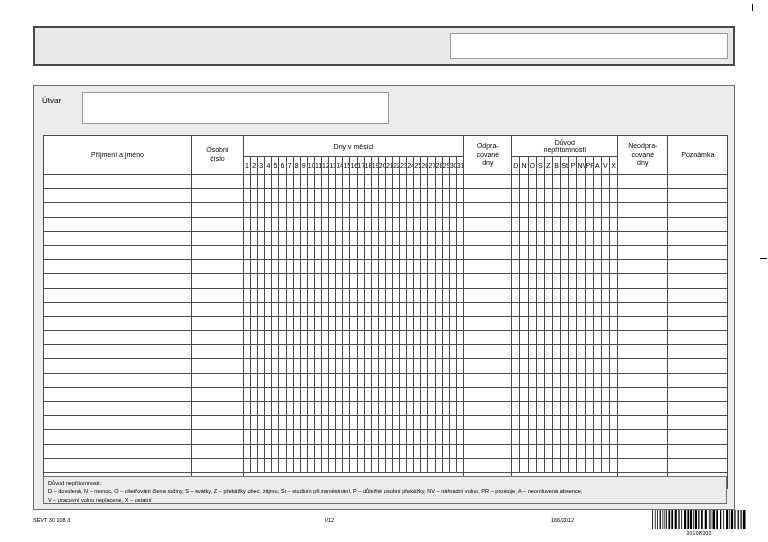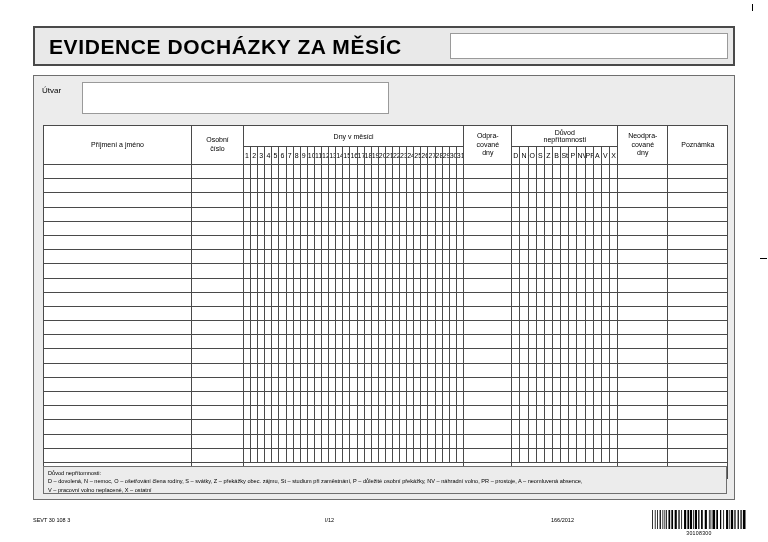--- a/index.html
+++ b/index.html
@@ -52,21 +52,21 @@
     height: 26px;
     background: #ffffff;
     border: 1px solid #9a9a9a;
     box-sizing: border-box;
   }
 
   
   .panel {
     position: absolute;
     left: 33px;
-    top: 75px;
+    top: 85px;
     width: 702px;
     height: 425px;
     background: #ececec;
     border: 1px solid #6f6f6f;
     box-sizing: border-box;
   }
 
   .utvar-label {
     position: absolute;
     left: 8px;
@@ -158,21 +158,20 @@
 </style>
 </head>
 <body>
 
 <div class="page">
 
   <div class="crop-mark" style="left:752px; top:4px; width:1px; height:7px;"></div>
   <div class="crop-mark" style="left:760px; top:258px; width:7px; height:1px;"></div>
 
   <div class="title-bar">
-    <div class="title-text">EVIDENCE DOCHÁZKY ZA MĚSÍC</div>
     <input class="title-field" type="text" value="" placeholder="" style="">
   </div>
 
   <div class="panel">
 
     <div class="utvar-label">Útvar</div>
     <input class="utvar-field" type="text" value="" placeholder="" style="">
 
     <div class="table-wrap">
       <table class="grid">

